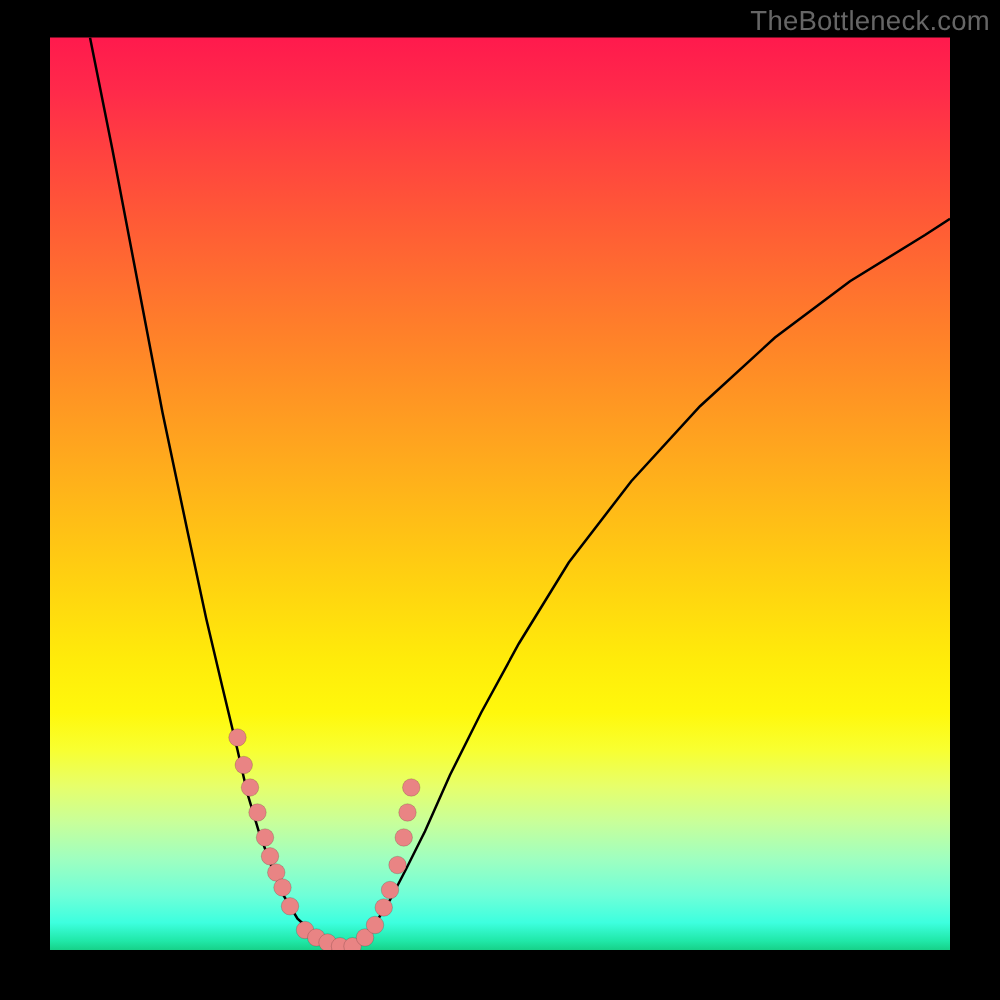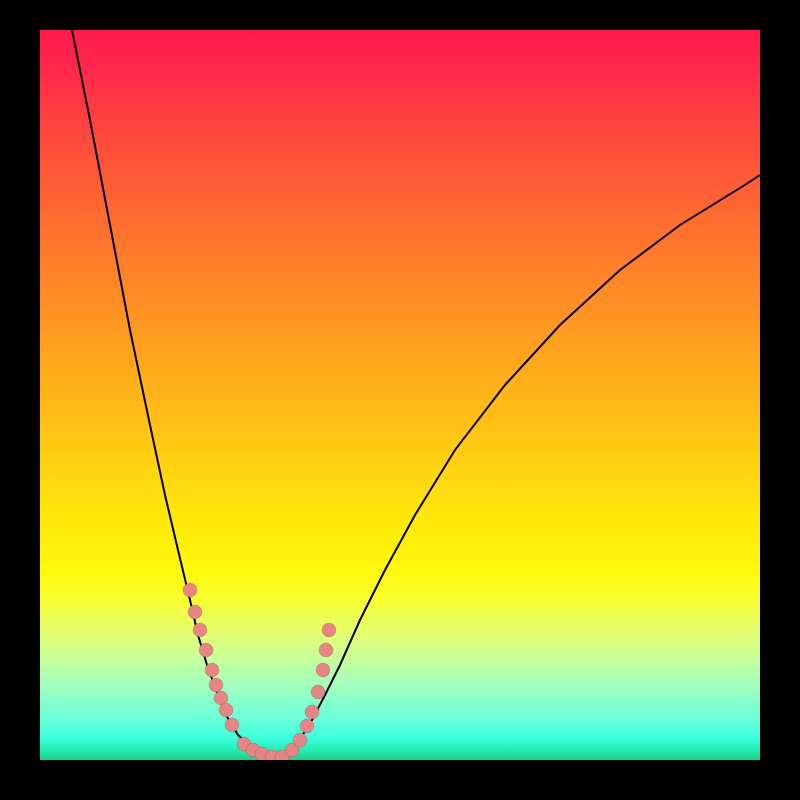--- a/index.html
+++ b/index.html
@@ -69,20 +69,21 @@
   .dot {
     fill: #e98484;
     stroke: rgba(0,0,0,0.25);
     stroke-width: 0.5;
   }
 </style>
 </head>
 <body>
 
 <div class="frame">
+  <div class="watermark">TheBottleneck.com</div>
 
   <div class="plot-area">
     <svg viewBox="0 0 720 730" preserveAspectRatio="none">
       <path id="left-curve" class="curve" d="M32 0 L50 90 L70 195 L90 300 L110 395 L125 465 L138 520 L150 570 L158 605 L167 635 L176 660 L186 685 L198 705 L215 720 L235 729"></path>
       <path id="right-curve" class="curve" d="M235 729 L250 720 L262 706 L272 690 L285 665 L300 635 L320 590 L345 540 L375 485 L415 420 L465 355 L520 295 L580 240 L640 195 L700 158 L720 145"></path>
       <g id="dots-group">
           <circle cx="150" cy="560" r="7" class="dot"></circle>
           <circle cx="155" cy="582" r="7" class="dot"></circle>
           <circle cx="160" cy="600" r="7" class="dot"></circle>
           <circle cx="166" cy="620" r="7" class="dot"></circle>

